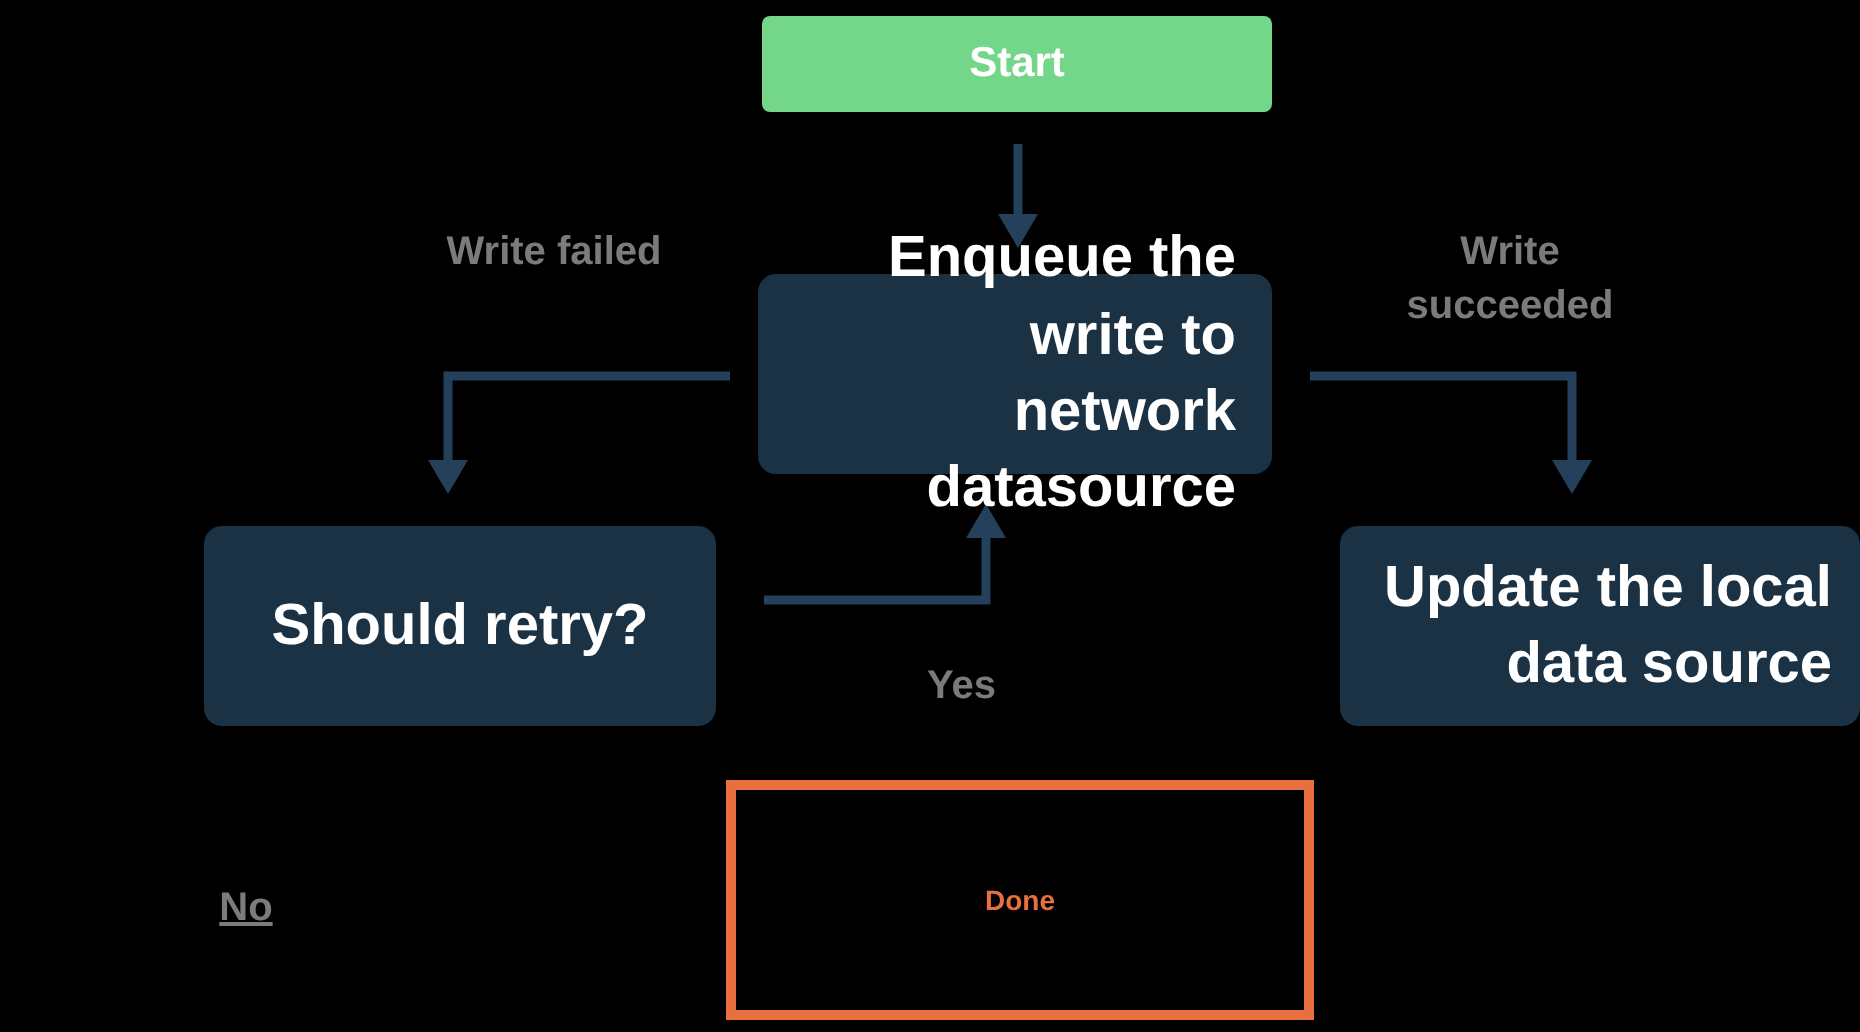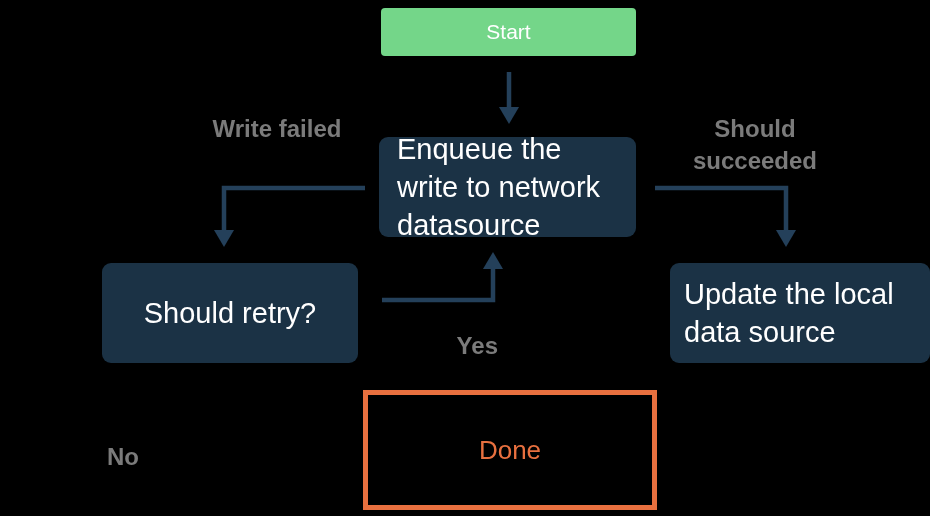--- a/index.html
+++ b/index.html
@@ -34,22 +34,22 @@
     stroke-width: 4.5;
   }
   .arrow-layer polygon {
     fill: var(--arrow);
   }
   .node {
     position: absolute;
     display: flex;
     align-items: center;
     justify-content: center;
-    text-align: left;
-    font-weight: normal;
+    text-align: right;
+    font-weight: bold;
     color: var(--white);
     line-height: 1.32;
   }
   .node-start {
     left: 381px; top: 8px;
     width: 255px; height: 48px;
     background: var(--green);
     border-radius: 4px;
     font-size: 21px;
   }
@@ -60,34 +60,34 @@
   }
   .node-enqueue   { left: 379px; top: 137px; width: 257px; height: 100px; padding: 0 18px; }
   .node-retry     { left: 102px; top: 263px; width: 256px; height: 100px; padding: 4px 18px; }
   .node-update    { left: 658px; top: 263px; width: 260px; height: 100px; padding: 0 14px; margin-left: 12px; }
   .node-done {
     left: 363px; top: 390px;
     width: 294px; height: 120px;
     background: transparent;
     border: 5px solid var(--orange);
     color: var(--orange);
-    font-size: 26px;
+    font-size: 14px;
   }
   .edge-label {
     position: absolute;
     color: var(--gray-label);
     font-weight: bold;
-    font-size: 24px;
+    font-size: 20px;
     line-height: 1.35;
     text-align: center;
   }
   .label-write-failed    { left: 207px; top: 113px; width: 140px; }
   .label-write-succeeded { left: 685px; top: 113px; width: 140px; }
   .label-yes             { left: 398px; top: 330px; width: 100px; text-align: right; }
-  .label-no              { left:  83px; top: 441px; width:  80px; }
+  .label-no              { left:  83px; top: 441px; width:  80px; text-decoration: underline; }
 </style>
 </head>
 <body>
 
 <div class="canvas">
 
   <svg class="arrow-layer" viewBox="0 0 930 516" aria-hidden="true">
 
     <g>
       <path d="M 509 72 L 509 108"></path>
@@ -115,19 +115,19 @@
   <div class="node node-process node-enqueue">Enqueue the write to network datasource</div>
 
   <div class="node node-process node-retry">Should retry?</div>
 
   <div class="node node-process node-update">Update the local data source</div>
 
   <div class="node node-done">Done</div>
 
   <div class="edge-label label-write-failed">Write failed</div>
 
-  <div class="edge-label label-write-succeeded">Should succeeded</div>
+  <div class="edge-label label-write-succeeded">Write succeeded</div>
 
   <div class="edge-label label-yes">Yes</div>
 
   <div class="edge-label label-no">No</div>
 
 </div>
 
 </body></html>

